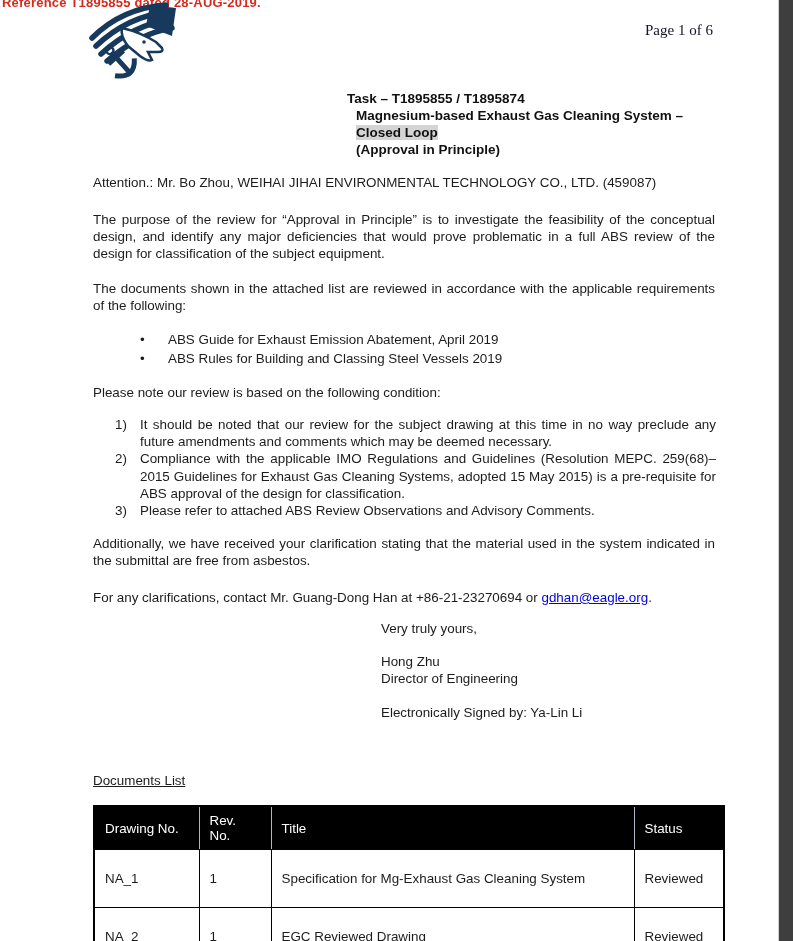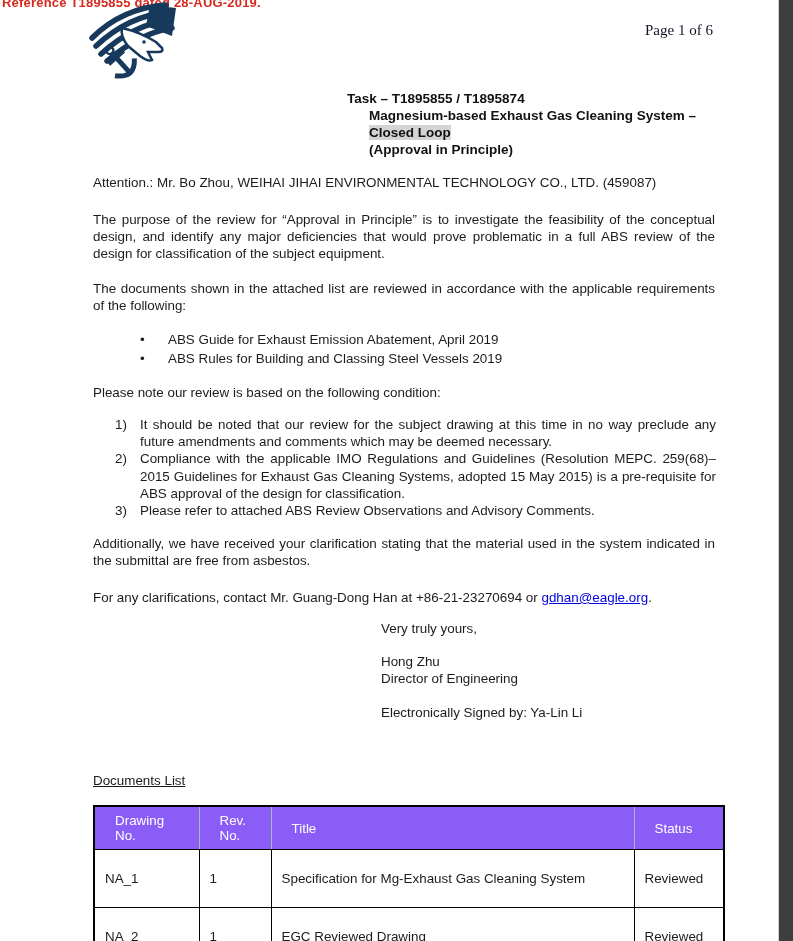--- a/index.html
+++ b/index.html
@@ -28,21 +28,21 @@
     letter-spacing:-2px; line-height:1; margin-top:13px; margin-left:-8px;
   }
   .page-indicator {
     position:absolute; top:22px; left:645px;
     font-family:"Liberation Serif", serif; font-size:15px; color:#141428;
   }
   .task-block {
     position:absolute; left:347px; top:90px;
     font-weight:700; font-size:13.5px; line-height:17px; color:#111;
   }
-  .task-block .indent { margin-left:22px; }
+  .task-block .indent { margin-left:9px; }
   .highlight { background:#d4d4d4; }
   .attention {
     position:absolute; left:93px; top:175px;
     font-size:13.4px; white-space:nowrap;
   }
   .para {
     position:absolute; left:93px; width:622px;
     font-size:13.4px; line-height:17.2px; text-align:justify;
   }
   #para1 { top:211px; }
@@ -78,22 +78,22 @@
   table.docs {
     position:absolute; left:93px; top:805px; width:630px;
     border-collapse:collapse; font-size:13.4px; table-layout:fixed;
     border:2px solid #000;
   }
   table.docs col.c1 { width:105px; }
   table.docs col.c2 { width:72px; }
   table.docs col.c3 { width:363px; }
   table.docs col.c4 { width:90px; }
   table.docs th {
-    background:#8b5cf6; color:#fff; font-weight:400; text-align:left;
-    padding:6px 20px; height:31px; border-bottom:1px solid #000;
+    background:#000000; color:#fff; font-weight:400; text-align:left;
+    padding:6px 10px; height:31px; border-bottom:1px solid #000;
     border-right:1px solid #a9b8c8;
   }
   table.docs th:last-child { border-right:none; }
   table.docs td {
     border:1px solid #000; padding:21px 10px; height:30px;
     vertical-align:middle; background:#fff;
   }
 </style>
 </head>
 <body>

